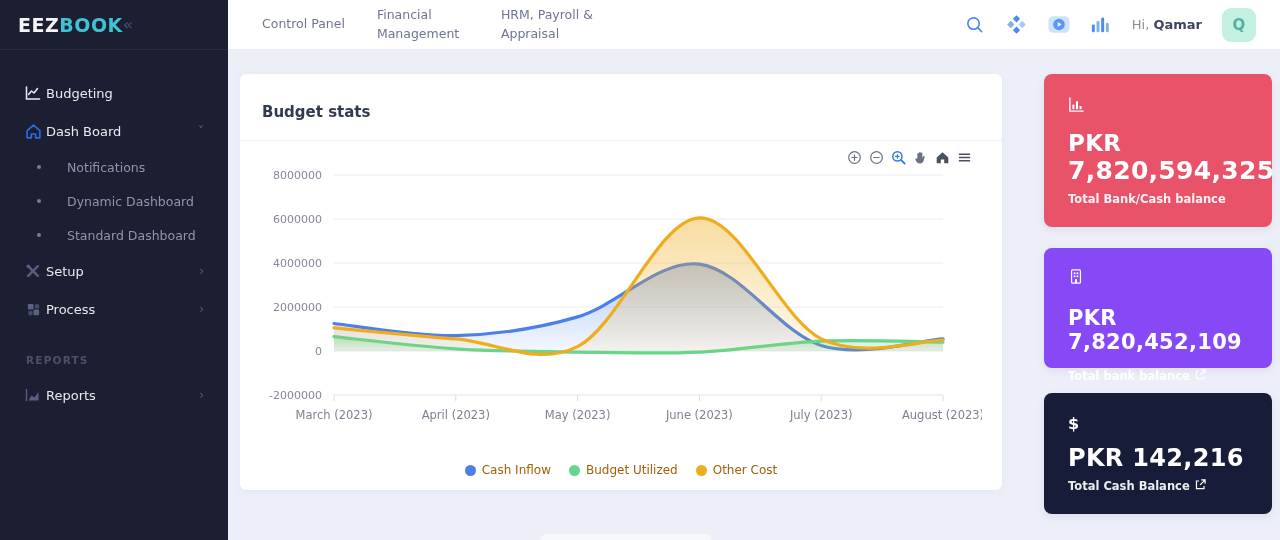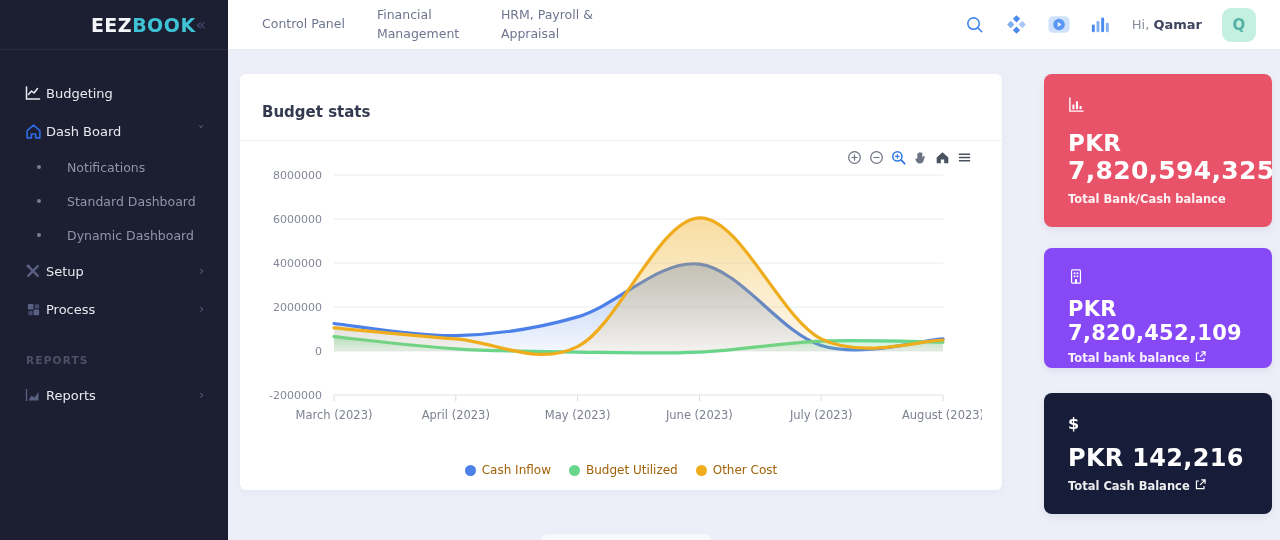--- a/index.html
+++ b/index.html
@@ -1,21 +1,21 @@
 <!DOCTYPE html>
 <html><head>
 <meta charset="utf-8">
 <style>
 * { margin:0; padding:0; box-sizing:border-box; }
 html,body { width:1280px; height:540px; font-family:"DejaVu Sans","Liberation Sans",sans-serif; }
 .screen { position:relative; width:1280px; height:540px; background:#edeff8; overflow:hidden; }
 
 
 .sidebar { position:absolute; left:0; top:0; width:228px; height:540px; background:#1c1f31; z-index:5; }
-.logo-row { height:50px; display:flex; align-items:center; justify-content:flex-end; padding:0 22px 0 18px; border-bottom:1px solid #282b3e; }
+.logo-row { height:50px; display:flex; align-items:center; justify-content:flex-start; padding:0 22px 0 18px; border-bottom:1px solid #282b3e; }
 .logo { font-size:19px; font-weight:700; letter-spacing:.5px; color:#f4f5f8; }
 .logo .accent { color:#3ec3d5; }
 .collapse { color:#3f4566; font-size:16px; font-weight:700; cursor:pointer; }
 .side-nav { padding-top:24px; }
 .side-item { display:flex; align-items:center; gap:4px; height:38px; padding:0 24px; color:#e8e9f0; font-size:13px; cursor:pointer; }
 .side-item .chev { margin-left:auto; color:#5a5f7e; font-size:12px; }
 .side-icon { width:18px; height:18px; display:flex; align-items:center; justify-content:center; flex:0 0 18px; }
 .sub-item { display:flex; align-items:center; gap:26px; height:34px; padding-left:37px; color:#9094ab; font-size:12.5px; cursor:pointer;text-align:right; }
 .bullet { width:4px; height:4px; border-radius:50%; background:#787c95; }
 .section-label { margin:26px 0 10px 26px; font-size:10.5px; letter-spacing:1.2px; color:#4c5068; font-weight:600; }
@@ -44,21 +44,21 @@
 .legend-item { display:flex; align-items:center; gap:6px; font-size:12px; color:#a16207; cursor:pointer; }
 .legend-dot { width:11px; height:11px; border-radius:50%; }
 
 
 .stat-card { position:absolute; left:1044px; width:228px; border-radius:8px; color:#fff; padding:20px 24px; display:flex; flex-direction:column; box-shadow:0 3px 8px rgba(70,80,130,.10); }
 .stat-card .card-icon { height:20px; display:flex; align-items:center; }
 .stat-line1 { font-size:23px; font-weight:700; letter-spacing:.3px; margin-top:16px; line-height:1.15; }
 .stat-line2 { font-size:25px; font-weight:700; letter-spacing:.3px; line-height:1.2; }
 .stat-label { margin-top:6px; font-size:11.5px; font-weight:600; color:rgba(255,255,255,.92); display:flex; gap:5px; }
 #card-red { top:74px; height:153px; }
-#card-purple { top:248px; height:120px; }
+#card-purple { top:248px; height:120px;gap:9px; }
 #card-purple .stat-line1 { font-size:21px; margin-top:12px; }
 #card-dark { top:393px; height:121px; }
 #card-dark .stat-line1 { font-size:24px; margin-top:12px; }
 .dollar-glyph { font-size:16px; font-weight:700; }
 
 
 .peek { position:absolute; left:540px; top:534px; width:172px; height:8px; background:#f7f8fc; border-radius:8px 8px 0 0; }
 </style>
 </head>
 <body>
@@ -88,25 +88,25 @@
         </span>
         <span>Dash Board</span>
         <span class="chev">˅</span>
       </div>
       <div class="sub-item">
         <span class="bullet"></span>
         <span>Notifications</span>
       </div>
       <div class="sub-item">
         <span class="bullet"></span>
-        <span>Standard Dashboard</span>
+        <span>Dynamic Dashboard</span>
       </div>
       <div class="sub-item">
         <span class="bullet"></span>
-        <span>Dynamic Dashboard</span>
+        <span>Standard Dashboard</span>
       </div>
       <div class="side-item">
         <span class="side-icon">
           <svg width="16" height="16" viewBox="0 0 16 16">
               <path d="M3.2 3.2l9.6 9.6" stroke="#585f80" stroke-width="2.4" stroke-linecap="round"></path>
               <path d="M12.8 3.2L3.2 12.8" stroke="#585f80" stroke-width="2.4" stroke-linecap="round"></path>
               <circle cx="3.2" cy="3.2" r="1.7" fill="#585f80"></circle>
             </svg>
         </span>
         <span>Setup</span>

